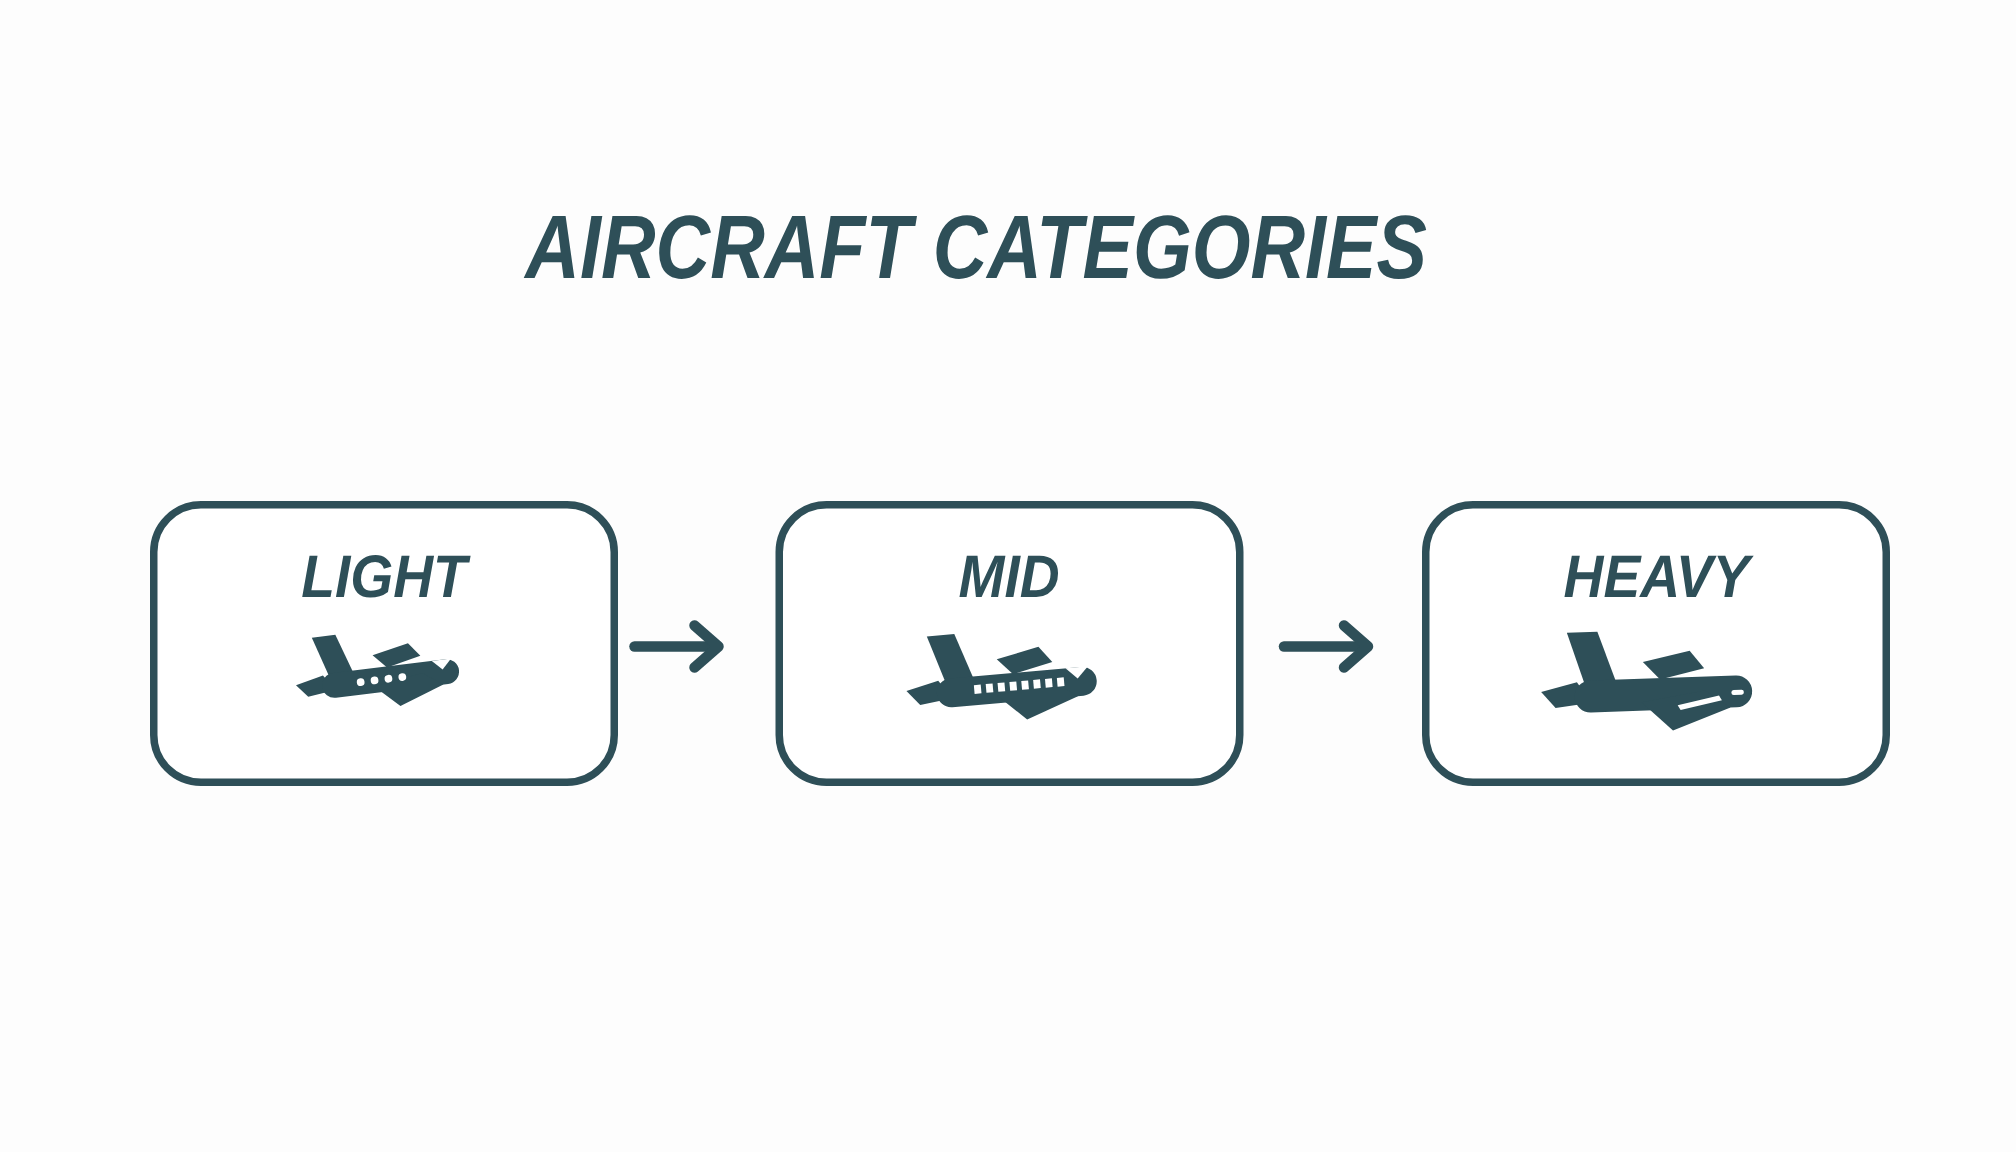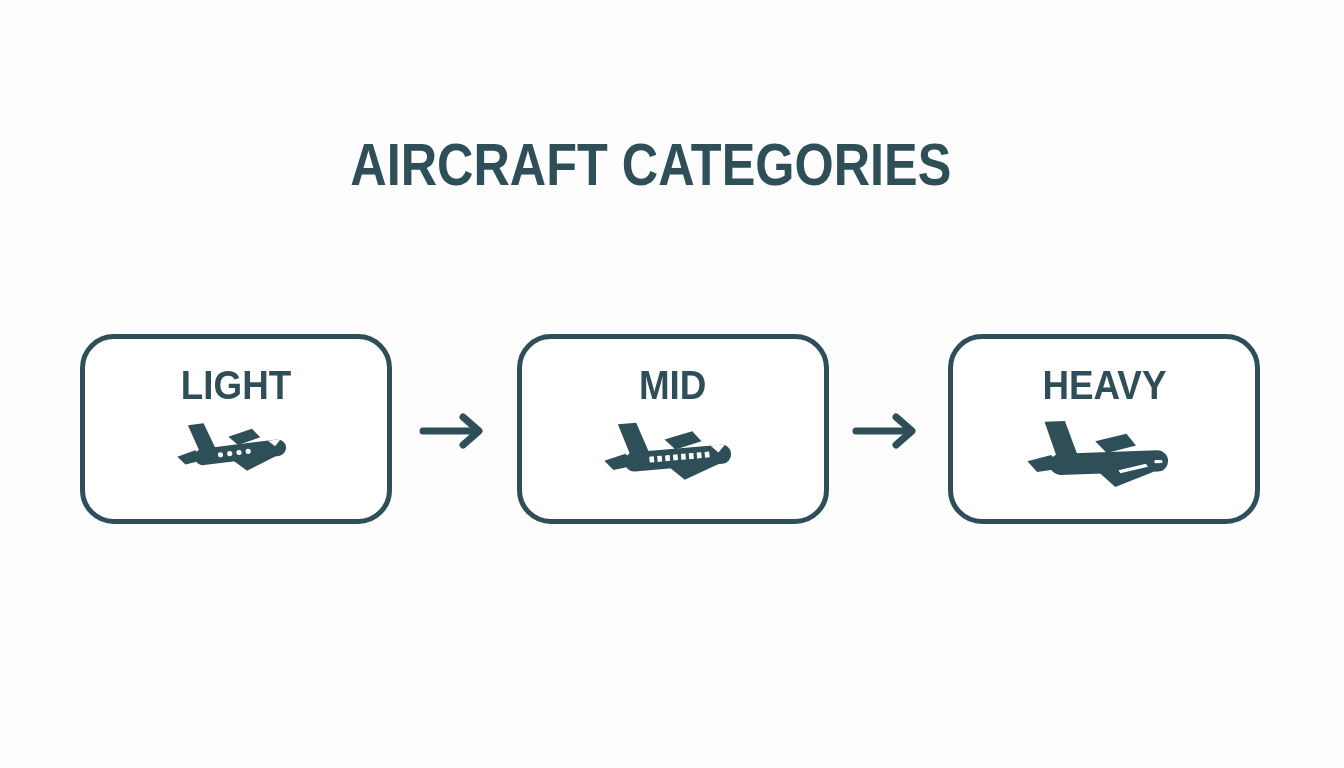--- a/index.html
+++ b/index.html
@@ -11,20 +11,21 @@
   html, body { width: 1344px; height: 768px; overflow: hidden; }
   body {
     background: var(--bg);
     font-family: "Liberation Sans", sans-serif;
     color: var(--accent);
   }
   .canvas {
     position: relative;
     width: 1272px;
     height: 768px;
+    font-style: italic;
   }
   .title {
     position: absolute;
     left: 30px;
     right: 0;
     top: 130px;
     text-align: center;
     font-size: 60px;
     font-weight: bold;
     letter-spacing: 0px;
@@ -42,21 +43,21 @@
     width: 312px;
     height: 190px;
     background: var(--box-fill);
     border: 5px solid var(--accent);
     border-radius: 34px;
     display: flex;
     flex-direction: column;
     align-items: center;
     padding-top: 24px;
   }
-  .category-box.pos-0 { left: 80px; }
+  .category-box.pos-0 { left: 100px; }
   .category-box.pos-1 { left: 517px; align-items: center; }
   .category-box.pos-2 { left: 948px; align-items: center; }
   .category-label {
     font-size: 40px;
     font-weight: bold;
     color: var(--accent);
     transform: scaleX(0.92);
     transform-origin: center;
     line-height: 1.1;
   }

